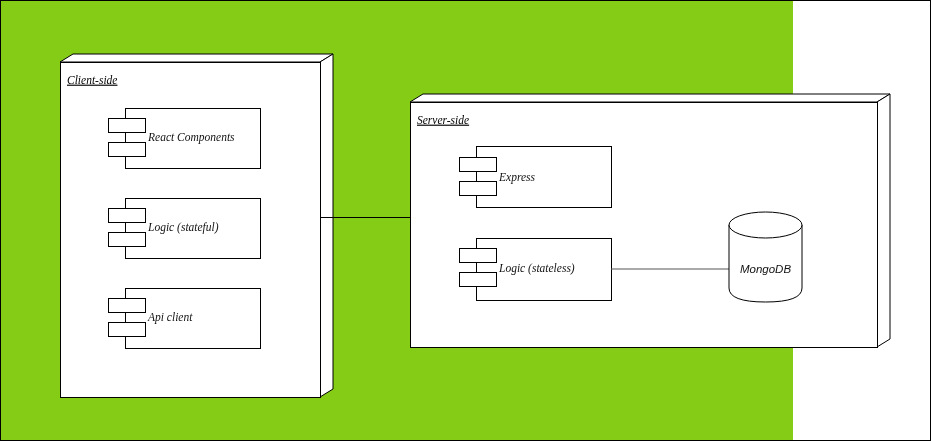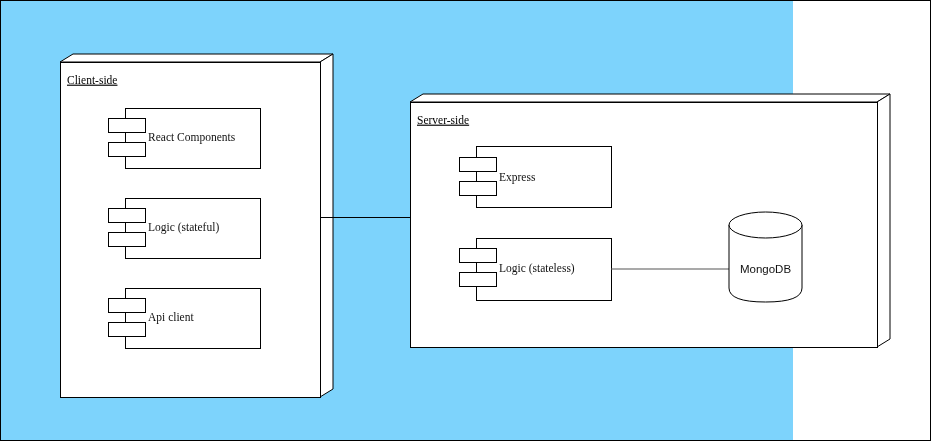--- a/index.html
+++ b/index.html
@@ -11,22 +11,23 @@
   body {
     width: 931px;
     height: 441px;
     font-family: "Liberation Serif", serif;
     overflow: hidden;
   }
   #canvas-root {
     position: relative;
     width: 793px;
     height: 441px;
-    background: #7dd3fc;
+    background: #84cc16;
     box-sizing: border-box;
+    font-style: italic;
   }
   svg#diagram {
     display: block;
     width: 931px;
     height: 441px;
   }
   .shape-stroke {
     fill: #ffffff;
     stroke: #000000;
     stroke-width: 1;

